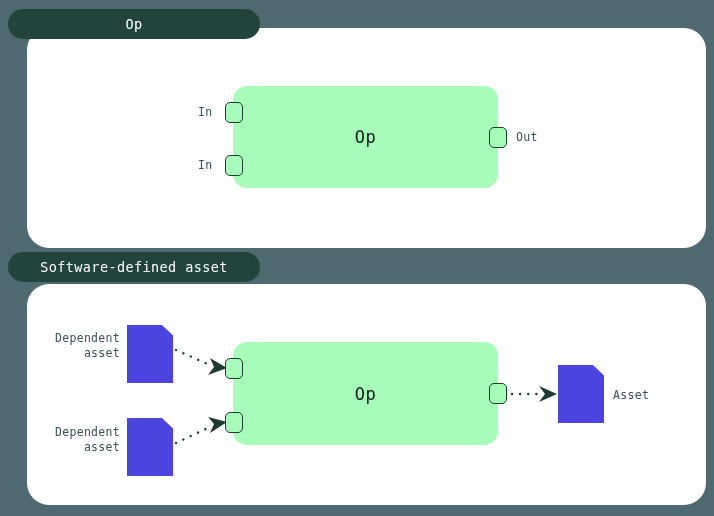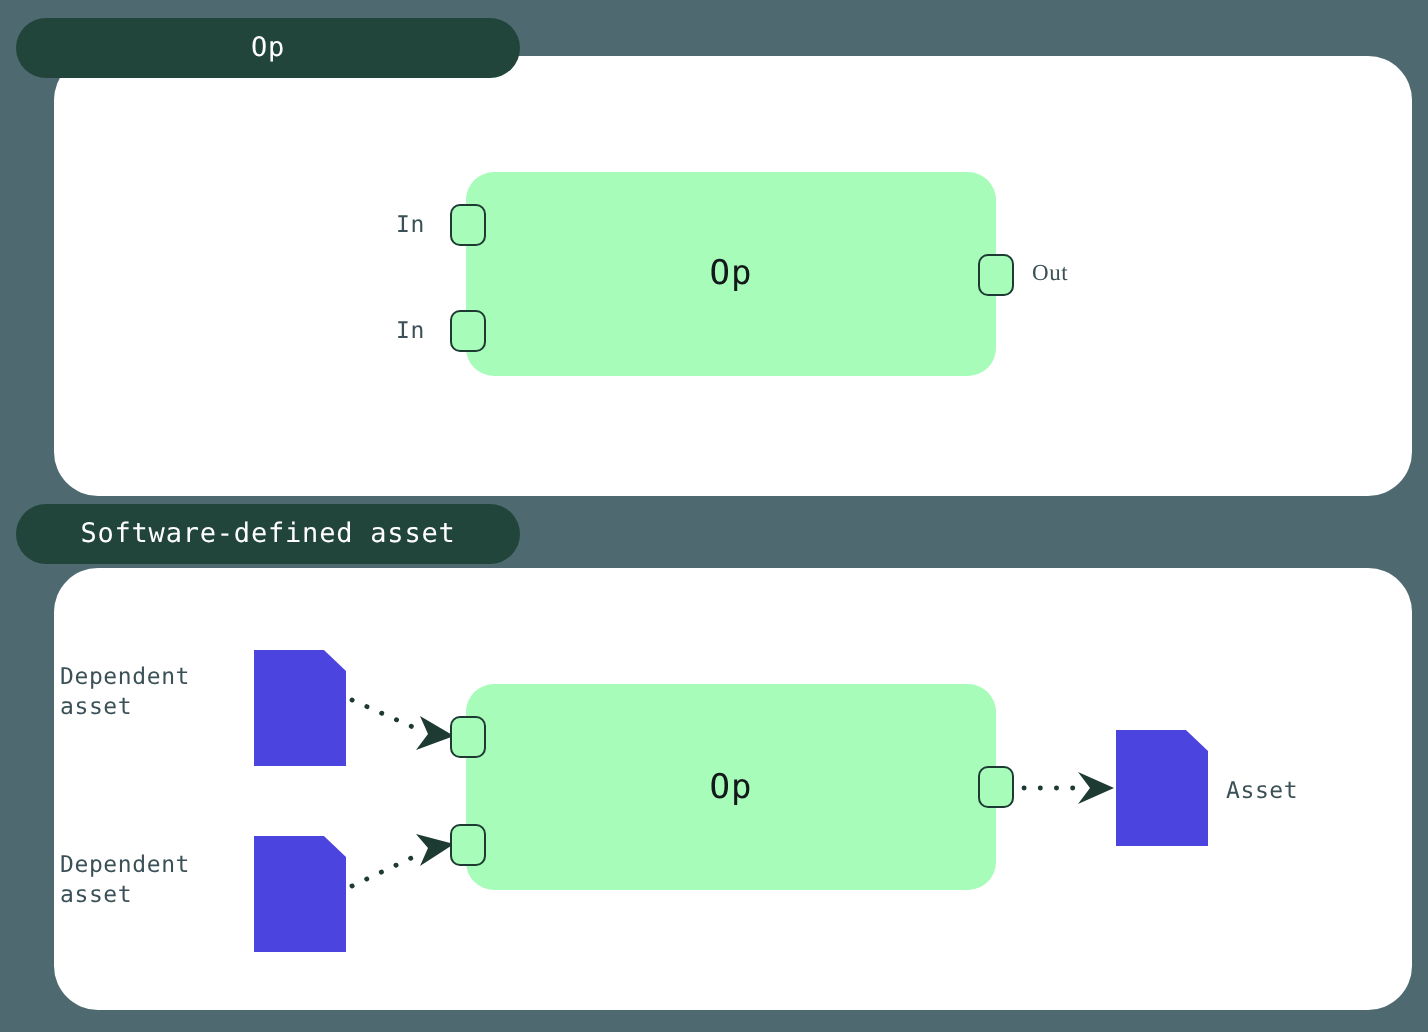--- a/index.html
+++ b/index.html
@@ -93,21 +93,21 @@
 
   
   .side-label {
     position: absolute;
     font-size: 11.5px;
     color: #3b5157;
     line-height: 1.28;
     letter-spacing: 0.3px;
     white-space: pre;
   }
-  .side-label.right-align { text-align: left; }
+  .side-label.right-align { text-align: right; }
 
   
   #connectors {
     position: absolute;
     left: 0; top: 0;
     width: 714px; height: 516px;
     z-index: 2;
     pointer-events: none;
   }
   .conn-line {
@@ -131,21 +131,21 @@
 <div class="op-box" id="op-box-top">
   <span class="op-label">Op</span>
 </div>
 
 <div class="port" style="left:225px; top:102px;"></div>
 <div class="port" style="left:225px; top:155px;"></div>
 <div class="port" style="left:489px; top:127px;"></div>
 
 <div class="port-label" style="left:198px; top:107px;">In</div>
 <div class="port-label" style="left:198px; top:160px;">In</div>
-<div class="port-label" style="left:516px; top:132px;font-family:Liberation Serif, serif;">Out</div>
+<div class="port-label" style="left:516px; top:132px;">Out</div>
 
 <div class="panel" id="panel-sda"></div>
 
 <div class="tab" id="tab-sda">
   <span>Software-defined asset</span>
 </div>
 
 <div class="op-box" id="op-box-bottom">
   <span class="op-label">Op</span>
 </div>

